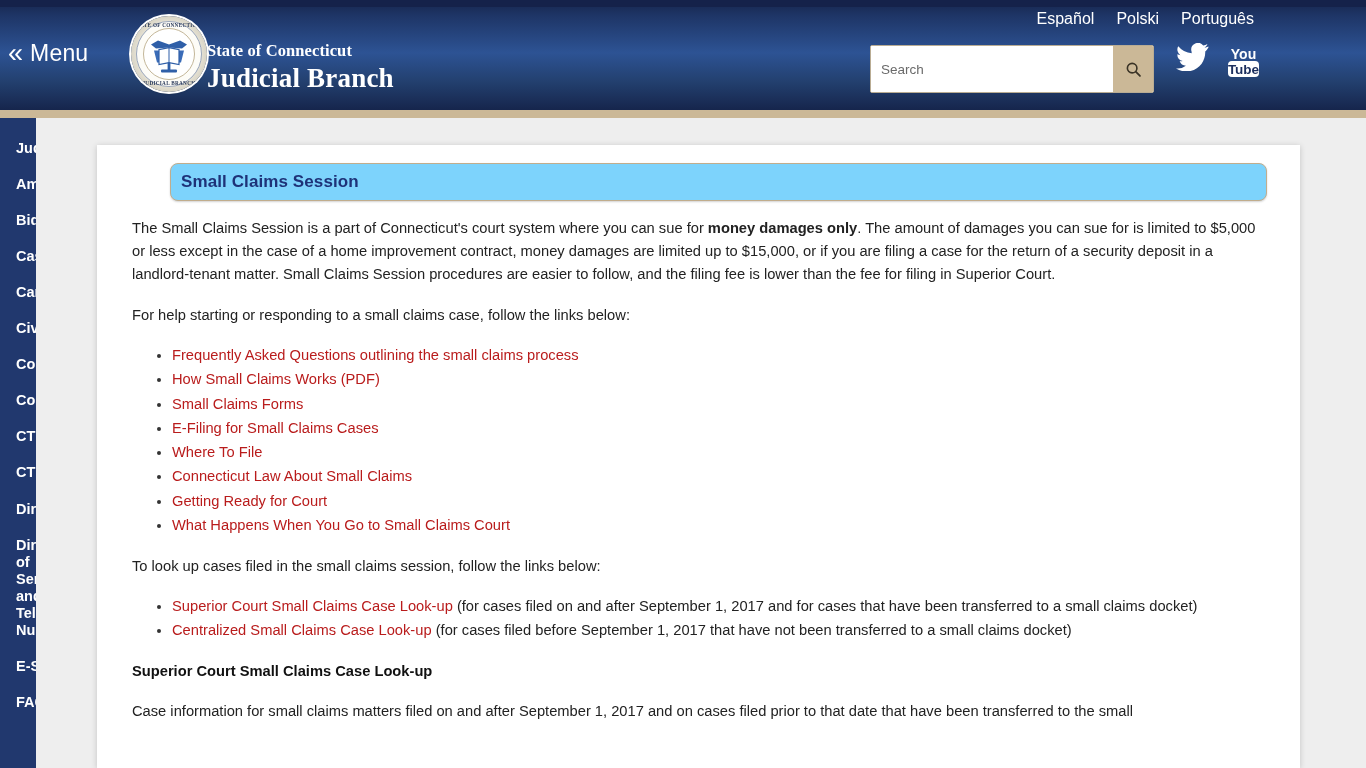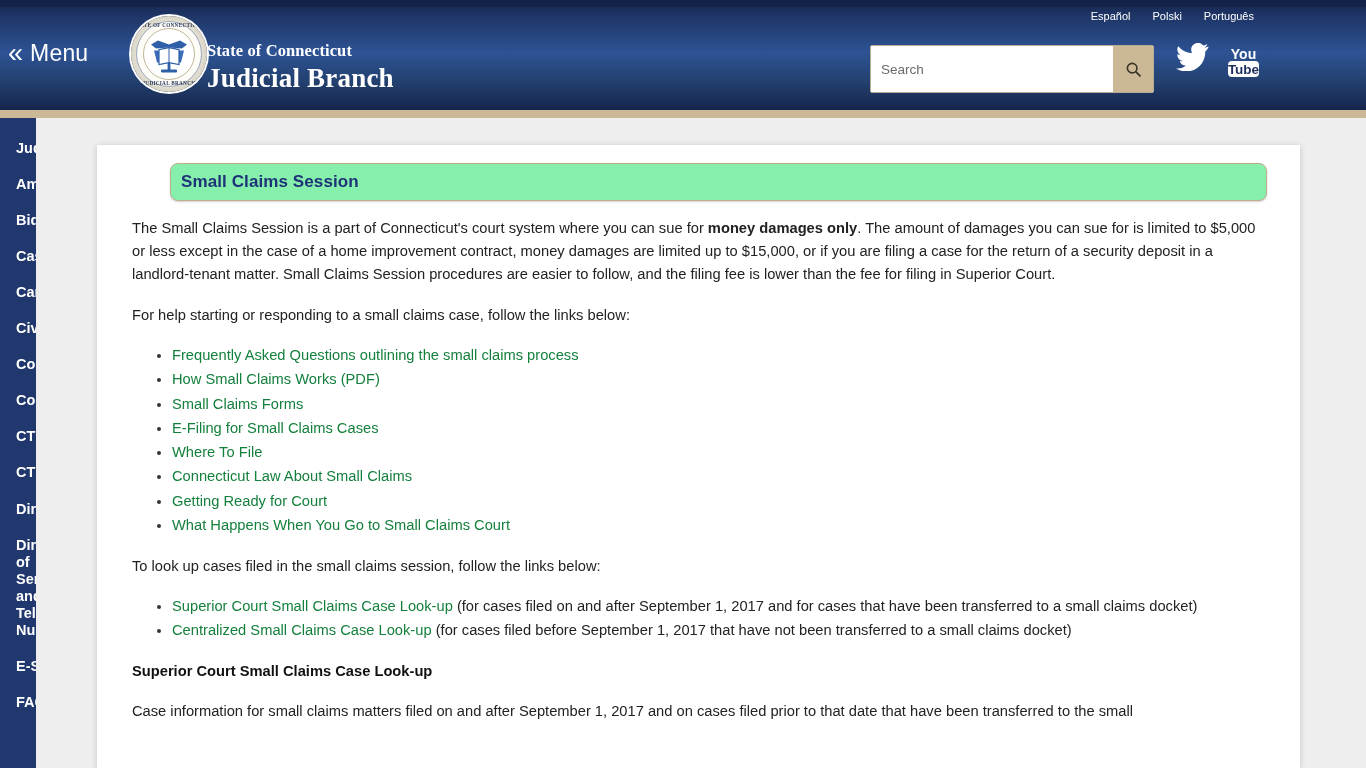--- a/index.html
+++ b/index.html
@@ -124,21 +124,21 @@
 
   
   .lang-bar {
     position: absolute;
     right: 112px; top: 10px;
     display: flex;
     gap: 22px;
   }
   .lang-link {
     color: #ffffff;
-    font-size: 11px;
+    font-size: 16px;
     text-decoration: none;
     cursor: pointer;
   }
 
   
   .search-wrap {
     position: absolute;
     right: 212px; top: 45px;
     display: flex;
     width: 284px; height: 48px;
@@ -226,21 +226,21 @@
     background: #ffffff;
     box-shadow: 0 1px 6px rgba(0,0,0,.18);
     z-index: 2;
     padding: 18px 30px 0 35px;
     overflow: hidden;
   }
 
   .page-title-bar {
     margin: 0 3px 5px 38px;
     height: 38px;
-    background: #86efac;
+    background: #7dd3fc;
     border: 1px solid #c1ad8d;
     border-radius: 8px;
     display: flex;
     align-items: center;
     padding-left: 10px;
     box-shadow: 0 1px 2px rgba(0,0,0,.18);
   }
   .page-title {
     font-size: 17px;
     font-weight: 700;
@@ -262,21 +262,21 @@
     margin: 0 0 17px 0;
     padding-left: 40px;
     list-style: disc;
   }
   .link-list li {
     margin: 0 0 0.5px 0;
     line-height: 1.62;
   }
   .link-list li::marker { color: #333333; }
   a.doc-link {
-    color: #15803d;
+    color: #b91c1c;
     text-decoration: none;
     cursor: pointer;
   }
 
   .subhead {
     font-size: 14.7px;
     font-weight: 700;
     color: #111111;
     margin: 0 0 14px 0;
   }

